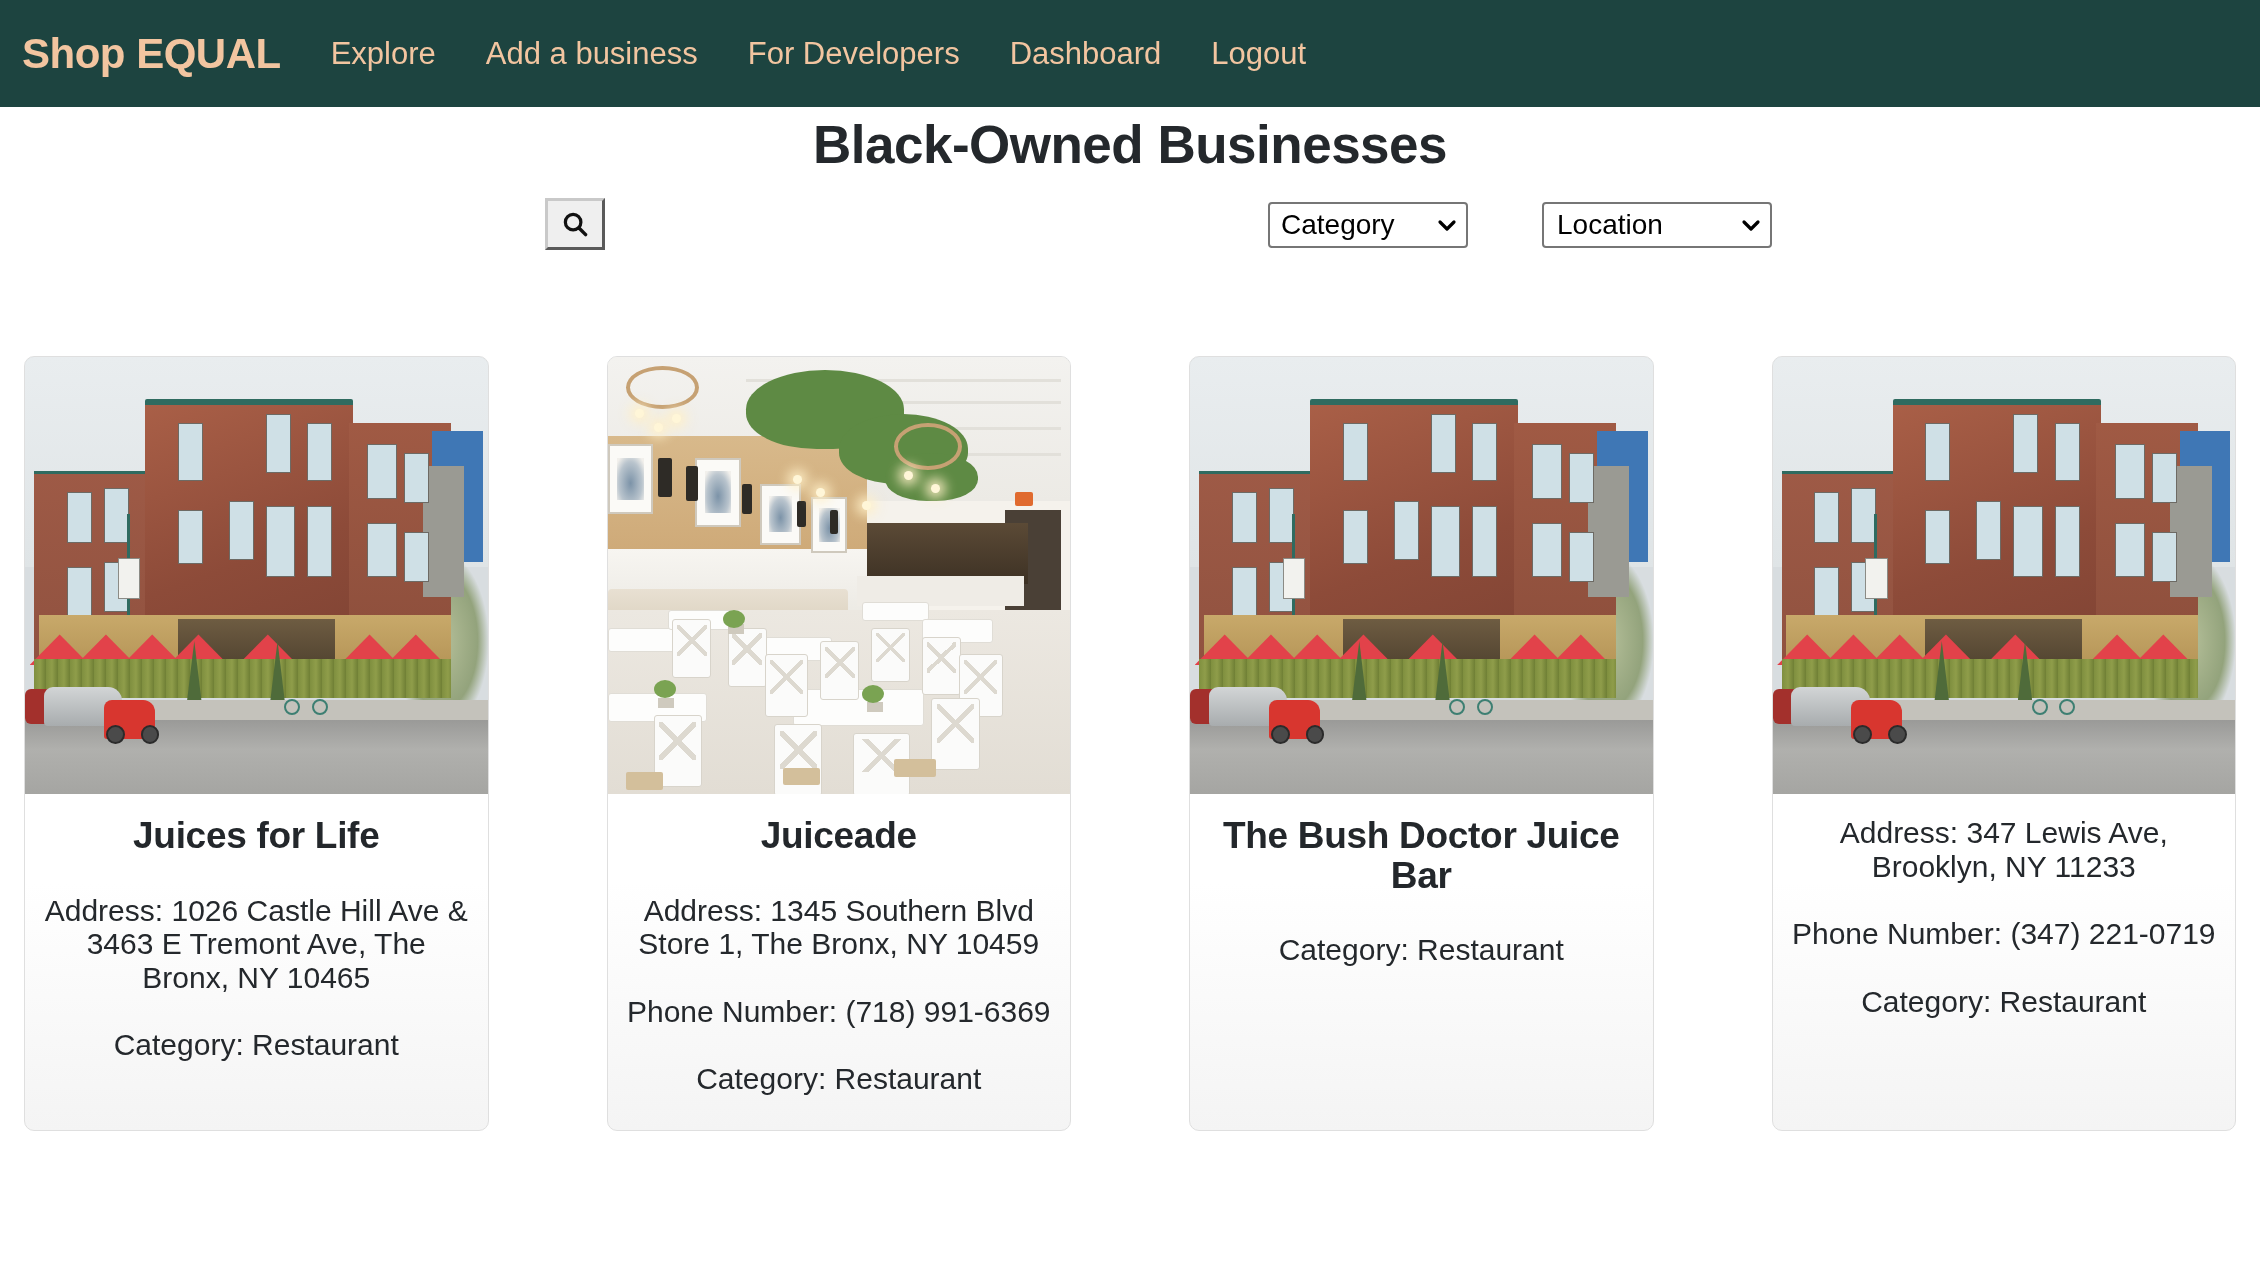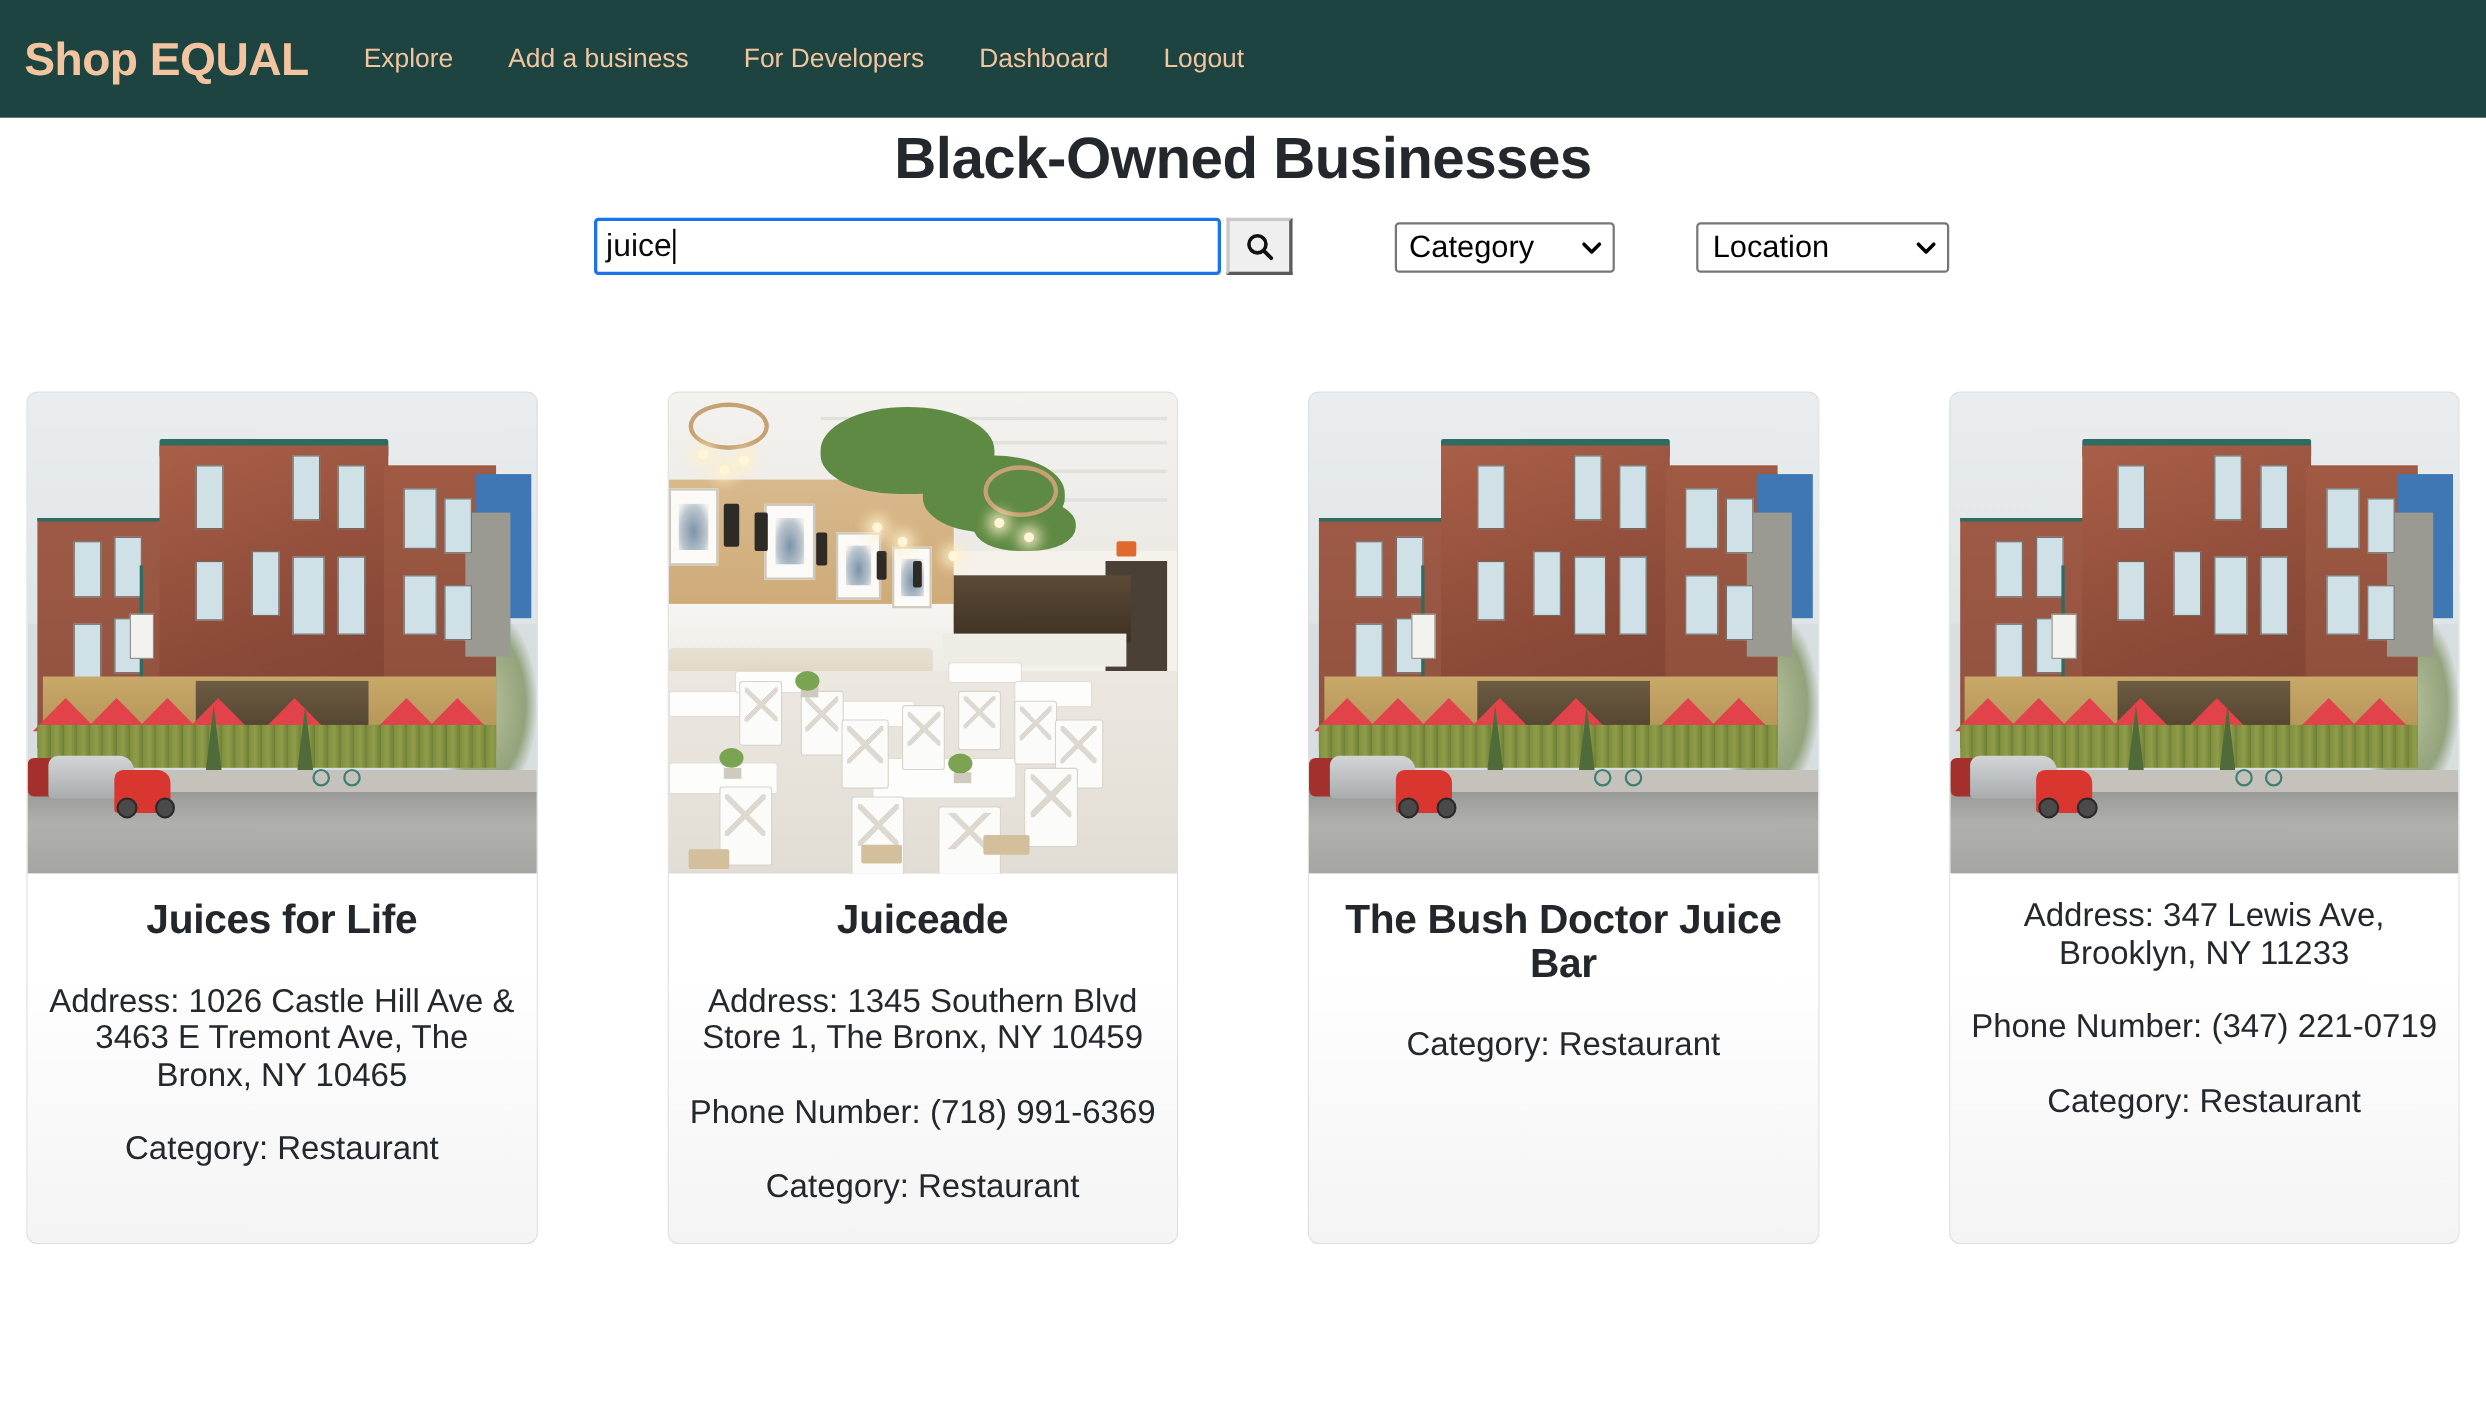--- a/index.html
+++ b/index.html
@@ -25,21 +25,21 @@
     font-size: 42px;
     font-weight: bold;
     letter-spacing: -0.5px;
     white-space: nowrap;
     margin-right: 50px;
     font-family: "Liberation Sans", sans-serif;
   }
   .nav-links { display: flex; align-items: center; gap: 50px; }
   .nav-link {
     color: #f2c5a0;
-    font-size: 24px;
+    font-size: 31px;
     white-space: nowrap;
     text-decoration: none;
     cursor: pointer;
   }
 
   
   .page-title {
     position: absolute; top: 114px; left: 0; width: 2260px;
     text-align: center;
     font-size: 53px;
@@ -253,24 +253,20 @@
       <a class="nav-link">Dashboard</a>
       <a class="nav-link">Logout</a>
     </div>
   </div>
 
   <div class="page-title">Black-Owned Businesses</div>
 
   <div class="search-row">
 
     <div class="search-wrap">
-      <div class="search-input">
-        <span>juice</span>
-          <span class="caret"></span>
-      </div>
       <div class="search-btn">
         <svg width="30" height="30" viewBox="0 0 24 24">
           <circle cx="10.5" cy="10.5" r="6.2" fill="none" stroke="#111" stroke-width="2.6"></circle>
           <line x1="15.2" y1="15.2" x2="20.5" y2="20.5" stroke="#111" stroke-width="2.8" stroke-linecap="round"></line>
         </svg>
       </div>
     </div>
 
     <div class="select-box select-category">
       <span>Category</span>

